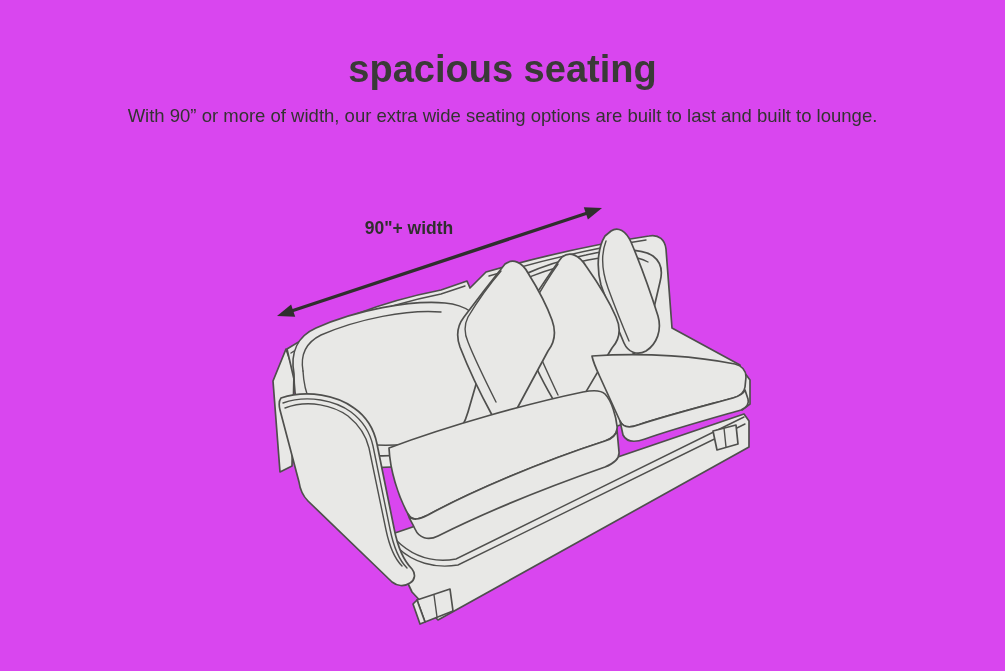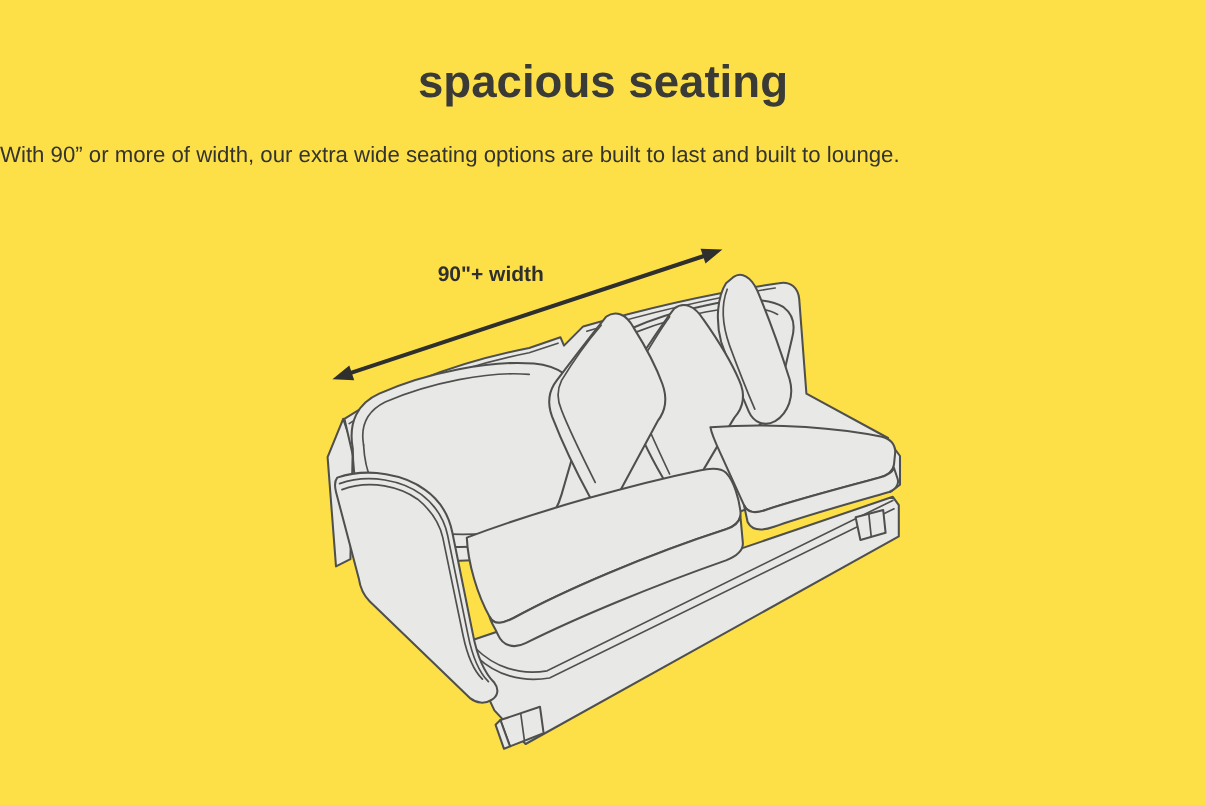--- a/index.html
+++ b/index.html
@@ -1,25 +1,25 @@
 <!DOCTYPE html>
 <html><head>
 <meta charset="utf-8">
 <style>
   html,body{margin:0;padding:0;}
   body{
     width:1005px;height:671px;background:#ffffff;overflow:hidden;
     font-family:"Liberation Sans", sans-serif;
   }
-  .page{position:relative;width:1005px;height:671px;background:#fde047;}
+  .page{position:relative;width:1005px;height:671px;background:#d946ef;}
   .title{
     margin:0;padding-top:48px;text-align:center;
     font-size:38px;font-weight:bold;color:#3a3a37;letter-spacing:0px;
   }
-  .desc{margin-top:26px;text-align:left;color:#333330;}
+  .desc{margin-top:13px;text-align:center;color:#333330;}
   .desc-line{font-size:18.5px;line-height:23px;}
   .figure-svg{position:absolute;left:0;top:0;width:1005px;height:671px;}
   .st{fill:#e8e8e6;stroke:#4f4f4d;stroke-width:1.7;stroke-linejoin:round;stroke-linecap:round;}
   .ln{fill:none;stroke:#4f4f4d;stroke-width:1.4;stroke-linecap:round;}
   .ar-line{stroke:#2f2f2d;stroke-width:3.4;stroke-linecap:round;}
   .ar-head{fill:#2f2f2d;stroke:none;}
   .dim-label{font-family:"Liberation Sans", sans-serif;font-size:17.5px;font-weight:bold;fill:#2f2f2d;}
 </style>
 </head>
 <body>

